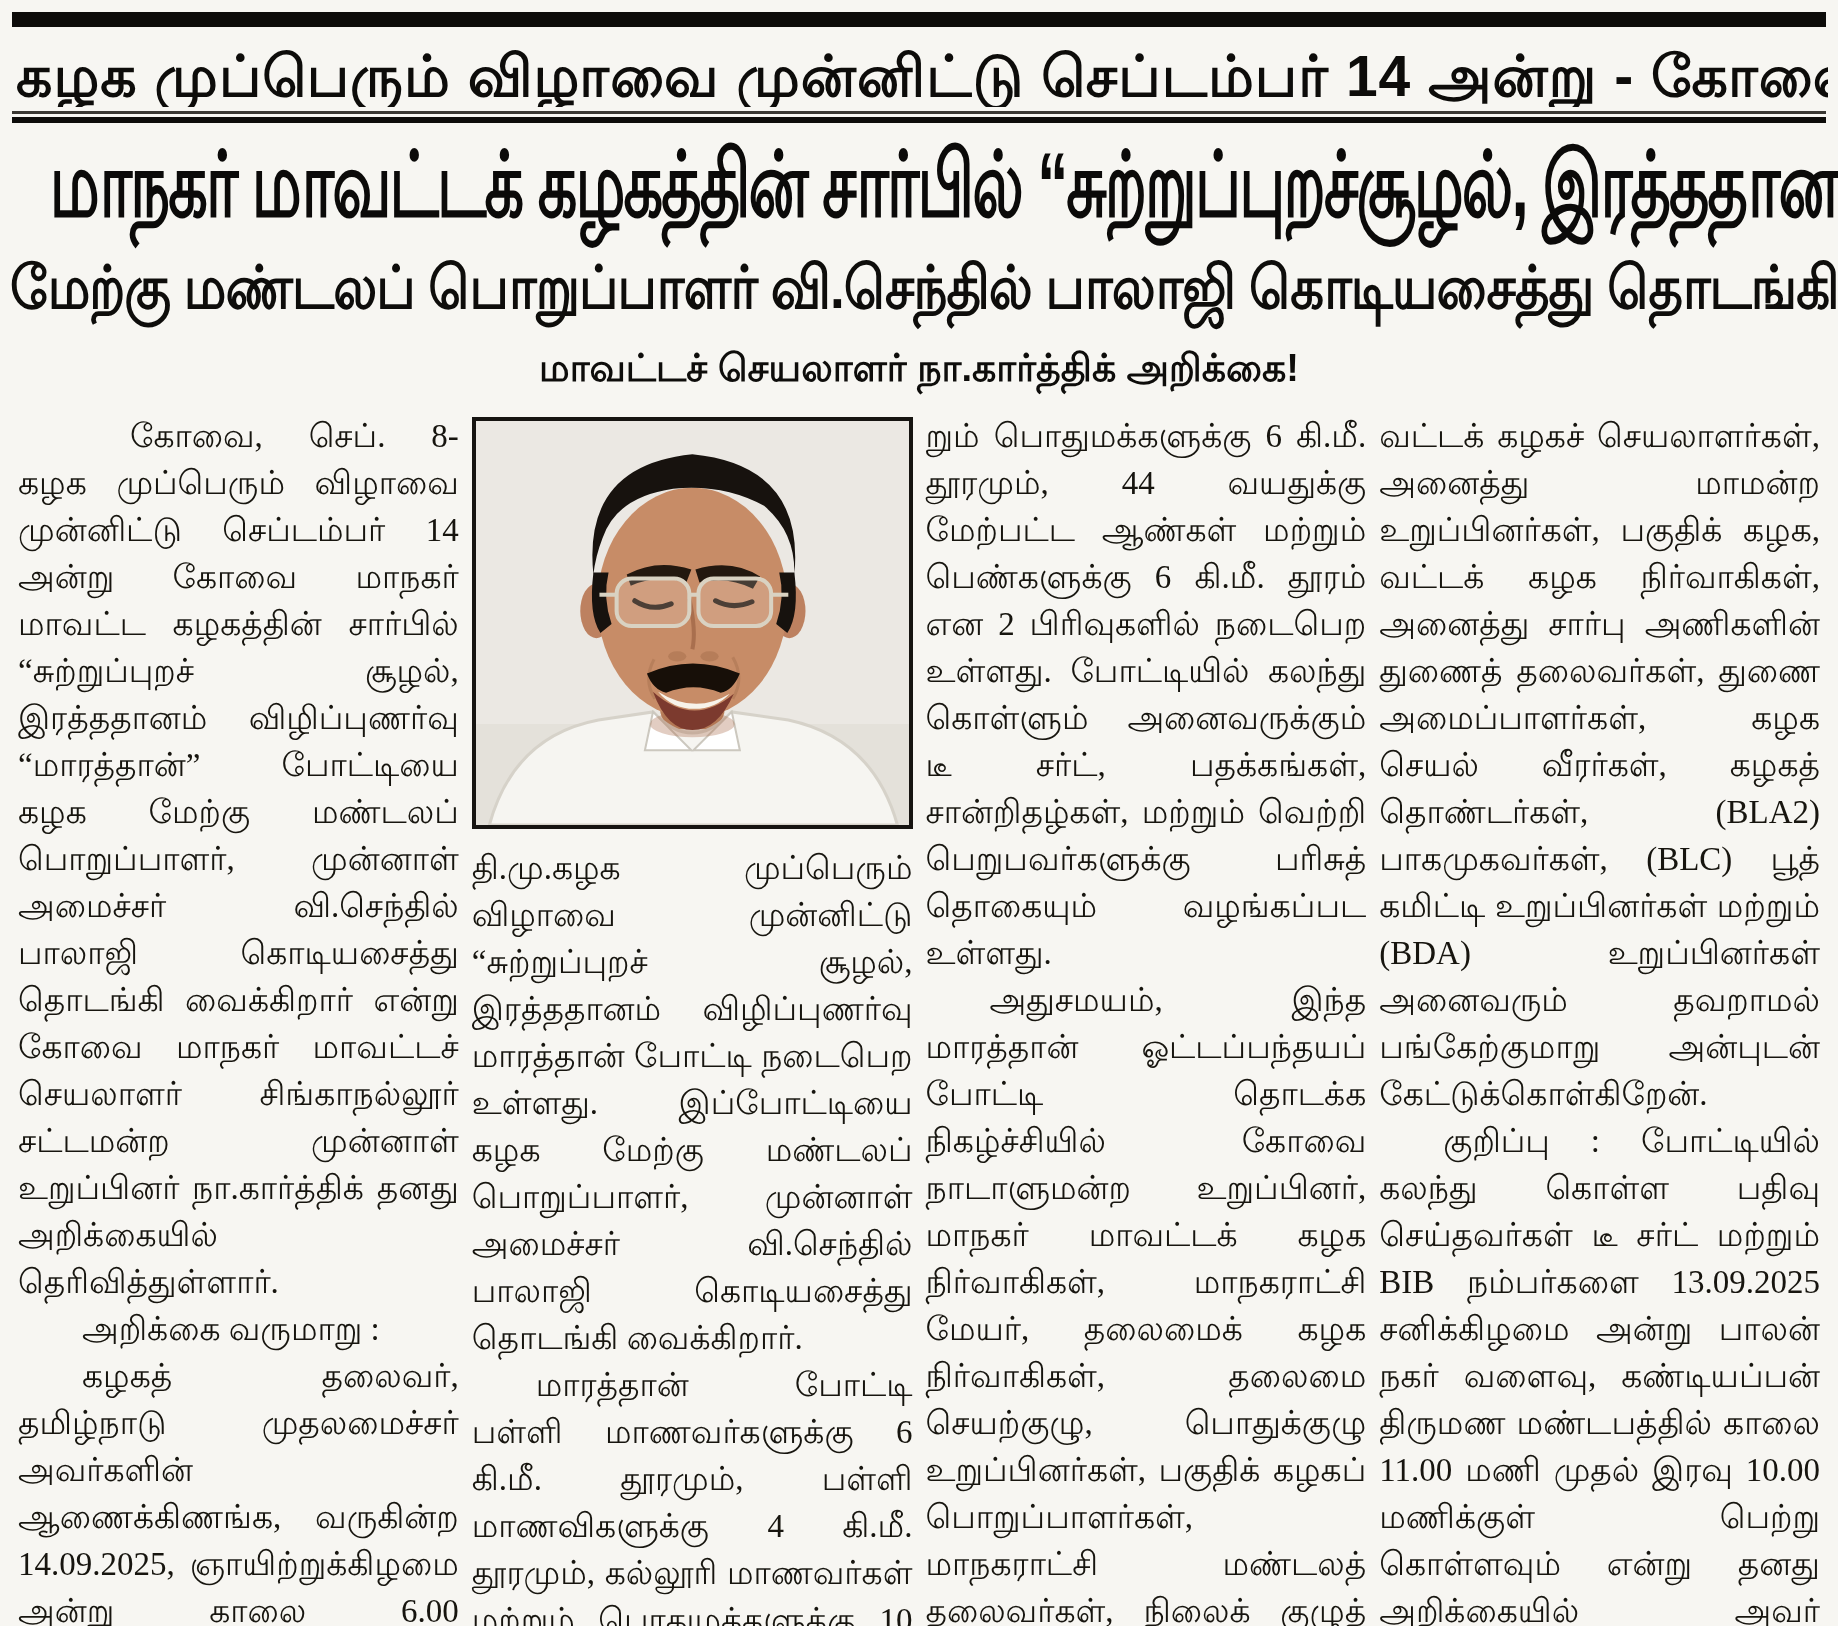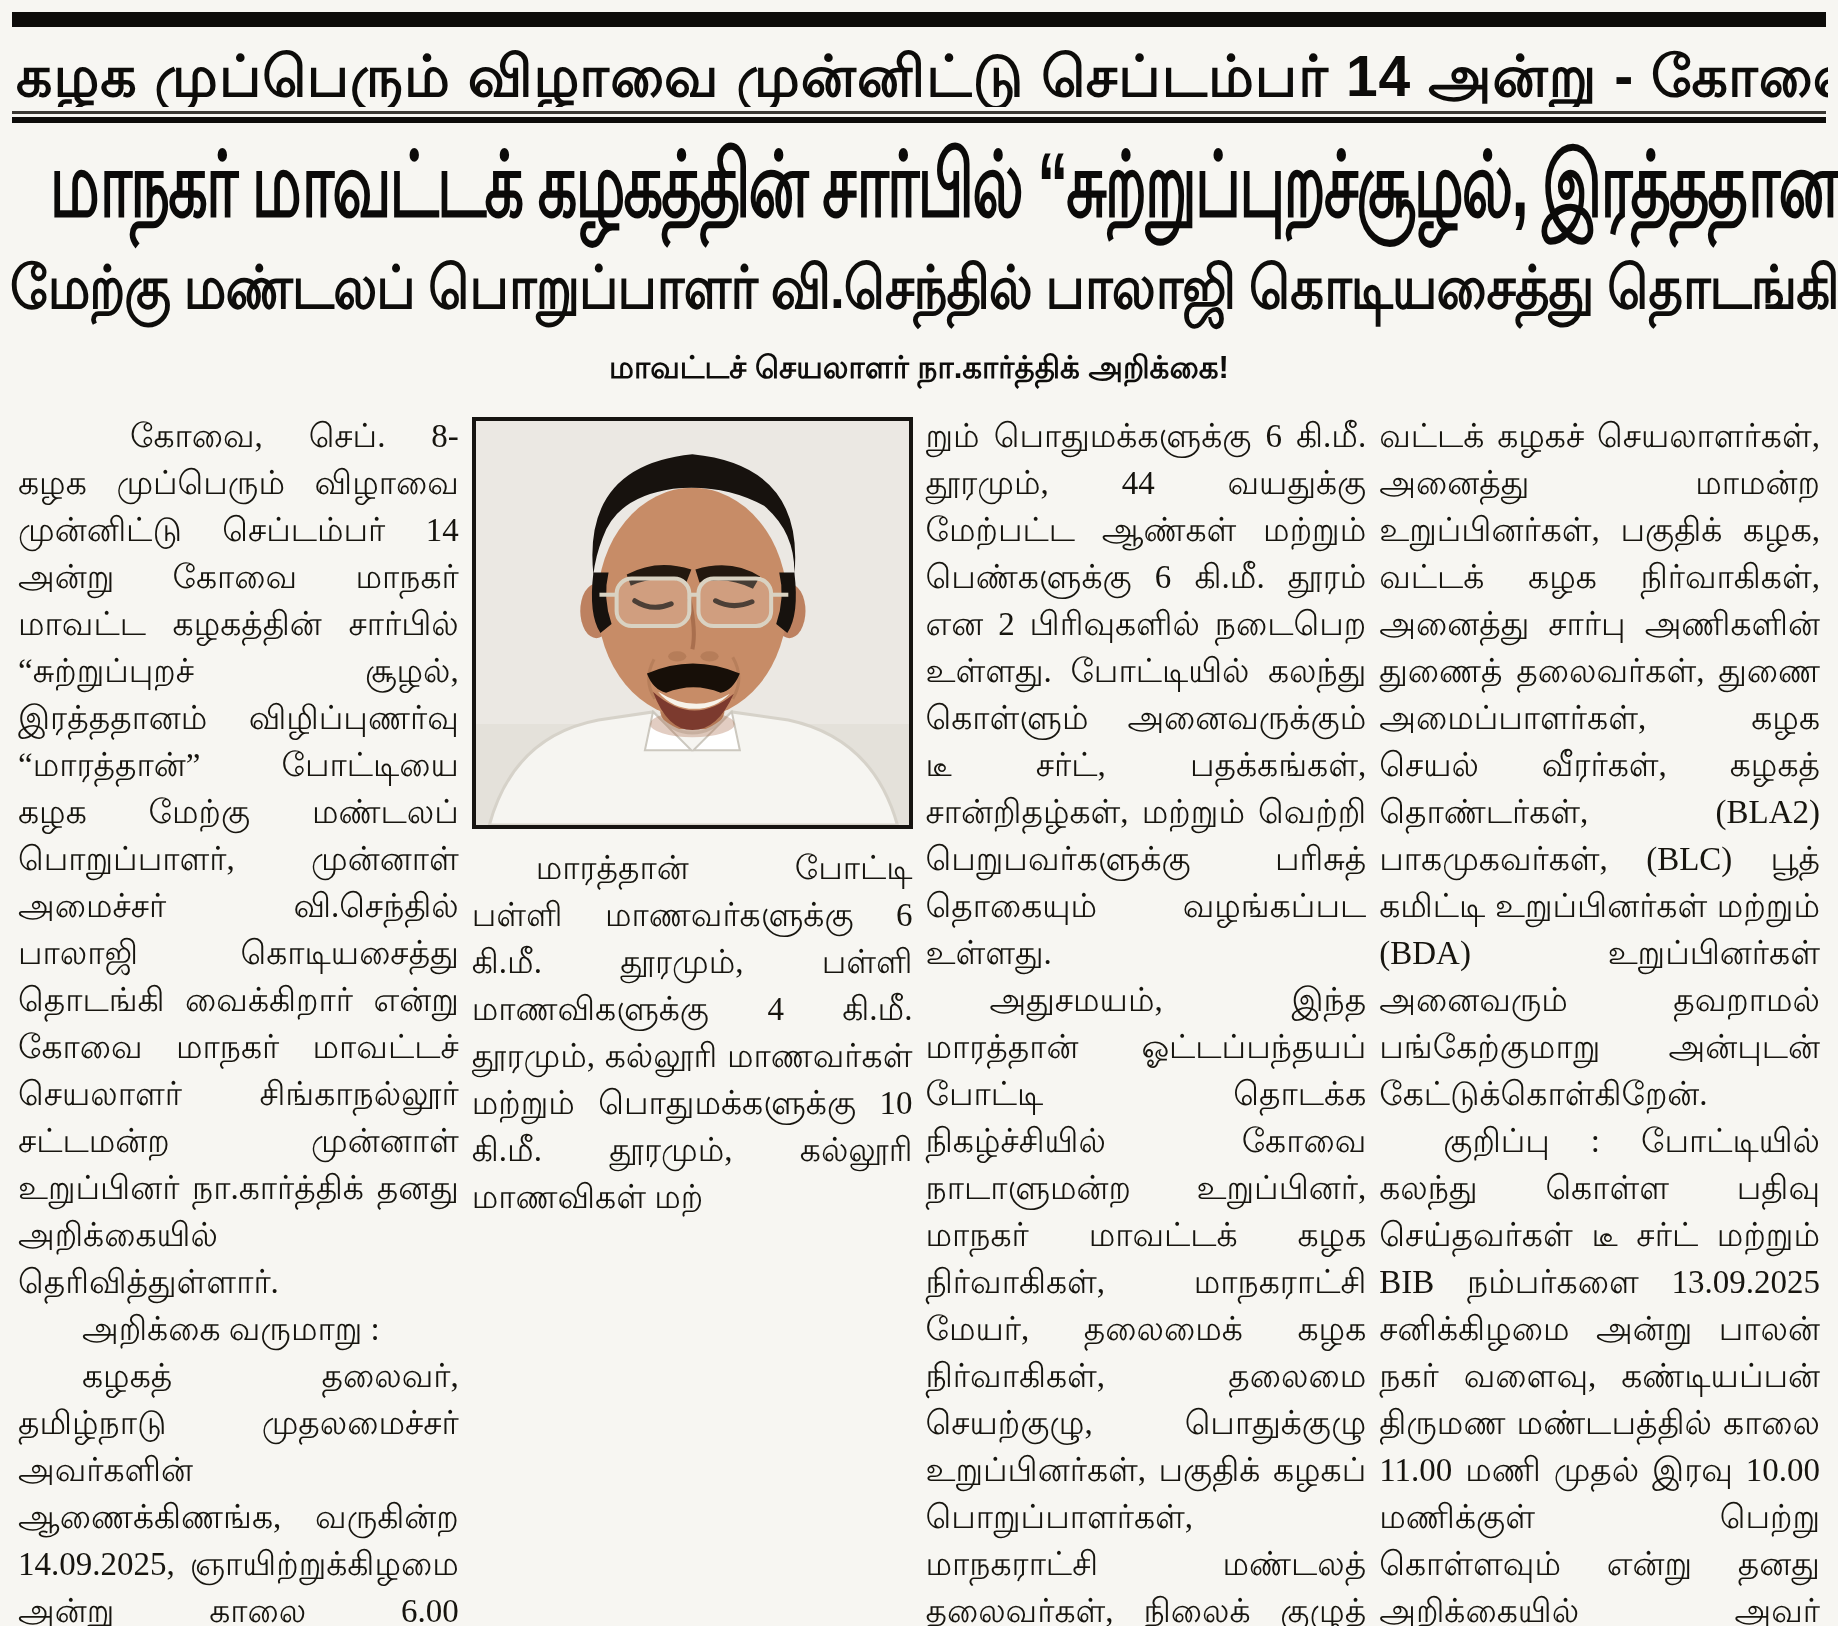--- a/index.html
+++ b/index.html
@@ -31,21 +31,21 @@
   .h-sub{height:84px;text-align:center;margin:6px 0 2px;}
   .h-sub .stretch{
     display:inline-block;white-space:nowrap;
     font-family:"Liberation Sans","DejaVu Sans",sans-serif;
     font-weight:900;font-size:53px;line-height:66px;letter-spacing:-1px;
     transform:scale(1,1.12);transform-origin:center top;color:#0e0d0b;
   }
   .h-byline{
     text-align:center;margin:2px 0 0;
     font-family:"Liberation Sans","DejaVu Sans",sans-serif;
-    font-weight:900;font-size:31px;line-height:62px;color:#0e0d0b;
+    font-weight:900;font-size:38px;line-height:62px;color:#0e0d0b;
   }
   .columns{
     display:flex;gap:13px;padding:0 8px;margin-top:14px;
     height:1216px;overflow:hidden;
   }
   .col{flex:1 1 0;min-width:0;}
   .col p{
     margin:0;font-size:33px;line-height:47px;
     text-align:justify;text-justify:inter-word;
     color:#17150f;
@@ -120,20 +120,21 @@
           <path d="M316,150 q5,42 -7,60 l-11,-9 q9,-26 3,-51 z" fill="#17120e"></path>
           <g stroke="#d9d2c2" stroke-width="4" fill="rgba(255,255,255,0.16)">
             <rect x="140" y="156" width="72" height="47" rx="15"></rect>
             <rect x="221" y="156" width="72" height="47" rx="15"></rect>
             <path d="M212,172 h9" fill="none"></path>
             <path d="M140,172 h-17" fill="none"></path>
             <path d="M293,172 h17" fill="none"></path>
           </g>
         </svg>
       </figure>
+      <p>தி.மு.கழக முப்பெரும் விழாவை முன்னிட்டு “சுற்றுப்புறச் சூழல், இரத்ததானம் விழிப்புணர்வு மாரத்தான் போட்டி நடைபெற உள்ளது. இப்போட்டியை கழக மேற்கு மண்டலப் பொறுப்பாளர், முன்னாள் அமைச்சர் வி.செந்தில் பாலாஜி கொடியசைத்து தொடங்கி வைக்கிறார்.</p>
       <p class="indent">மாரத்தான் போட்டி பள்ளி மாணவர்களுக்கு 6 கி.மீ. தூரமும், பள்ளி மாணவிகளுக்கு 4 கி.மீ. தூரமும், கல்லூரி மாணவர்கள் மற்றும் பொதுமக்களுக்கு 10 கி.மீ. தூரமும், கல்லூரி மாணவிகள் மற்</p>
     </div>
 
     <div class="col">
       <p>றும் பொதுமக்களுக்கு 6 கி.மீ. தூரமும், 44 வயதுக்கு மேற்பட்ட ஆண்கள் மற்றும் பெண்களுக்கு 6 கி.மீ. தூரம் என 2 பிரிவுகளில் நடைபெற உள்ளது. போட்டியில் கலந்து கொள்ளும் அனைவருக்கும் டீ சர்ட், பதக்கங்கள், சான்றிதழ்கள், மற்றும் வெற்றி பெறுபவர்களுக்கு பரிசுத் தொகையும் வழங்கப்பட உள்ளது.</p>
       <p class="indent">அதுசமயம், இந்த மாரத்தான் ஓட்டப்பந்தயப் போட்டி தொடக்க நிகழ்ச்சியில் கோவை நாடாளுமன்ற உறுப்பினர், மாநகர் மாவட்டக் கழக நிர்வாகிகள், மாநகராட்சி மேயர், தலைமைக் கழக நிர்வாகிகள், தலைமை செயற்குழு, பொதுக்குழு உறுப்பினர்கள், பகுதிக் கழகப் பொறுப்பாளர்கள், மாநகராட்சி மண்டலத் தலைவர்கள், நிலைக் குழுத் தலைவர்கள், அனைத்து சார்பு அணிகளின் தலைவர்கள், அமைப்பாளர்கள்,</p>
     </div>
 
     <div class="col">
       <p>வட்டக் கழகச் செயலாளர்கள், அனைத்து மாமன்ற உறுப்பினர்கள், பகுதிக் கழக, வட்டக் கழக நிர்வாகிகள், அனைத்து சார்பு அணிகளின் துணைத் தலைவர்கள், துணை அமைப்பாளர்கள், கழக செயல் வீரர்கள், கழகத் தொண்டர்கள், (BLA2) பாகமுகவர்கள், (BLC) பூத் கமிட்டி உறுப்பினர்கள் மற்றும் (BDA) உறுப்பினர்கள் அனைவரும் தவறாமல் பங்கேற்குமாறு அன்புடன் கேட்டுக்கொள்கிறேன்.</p>

